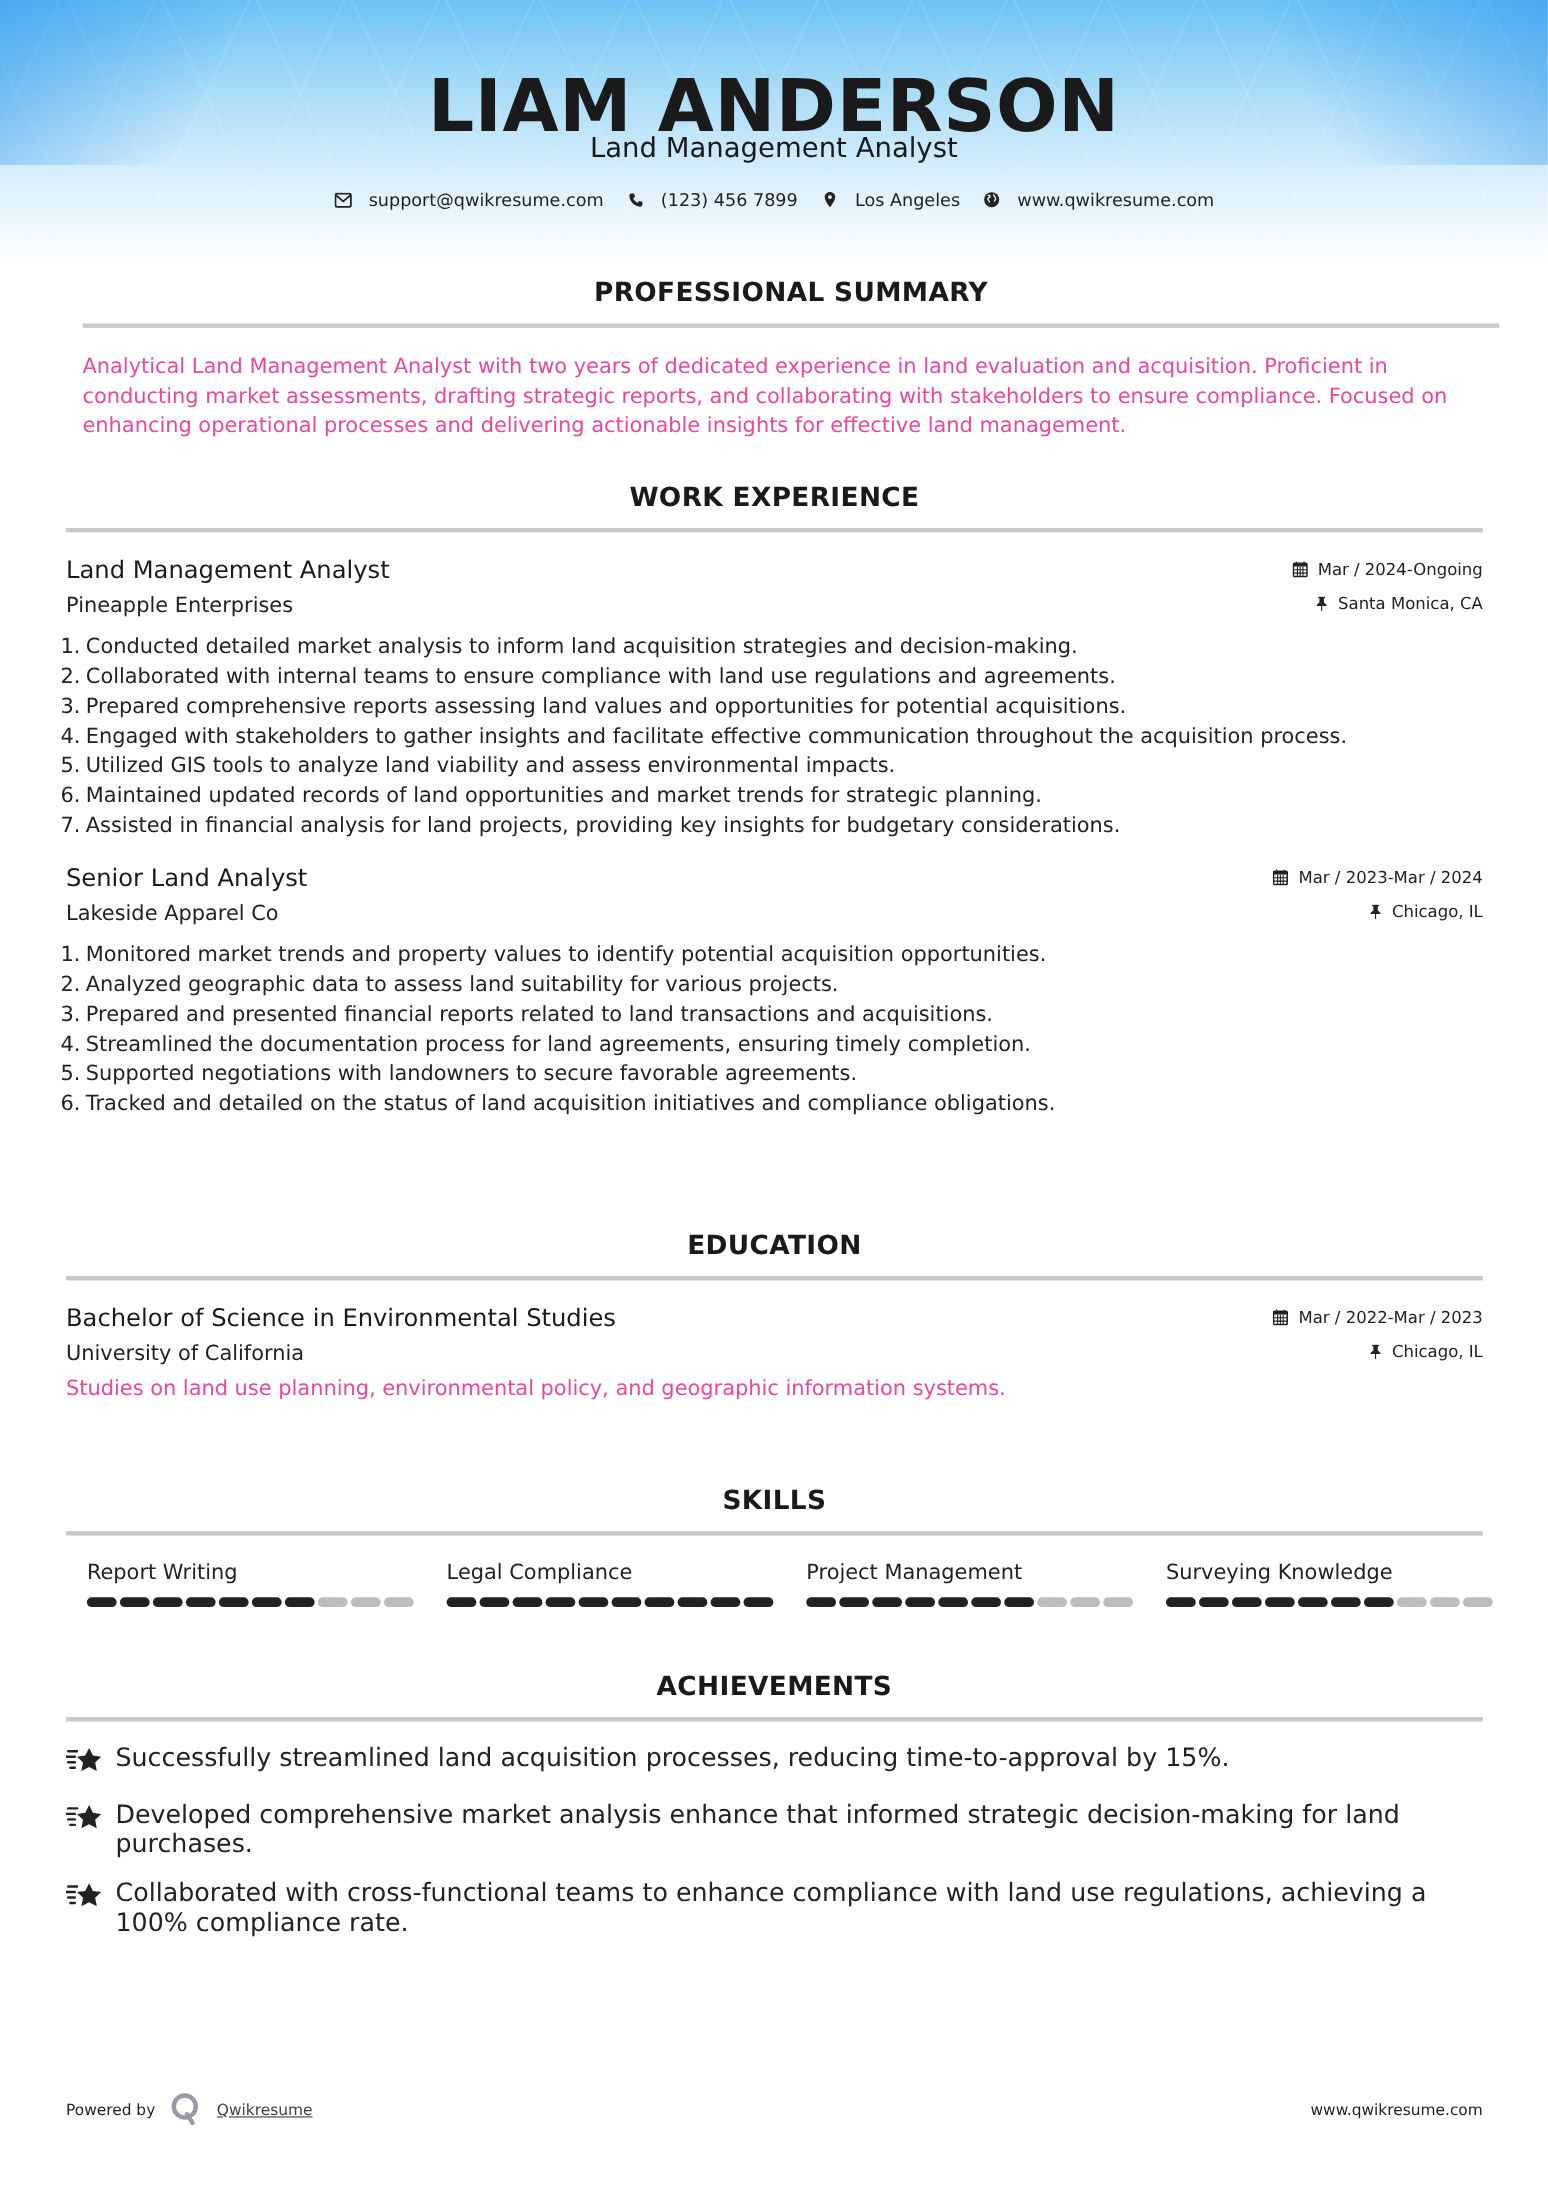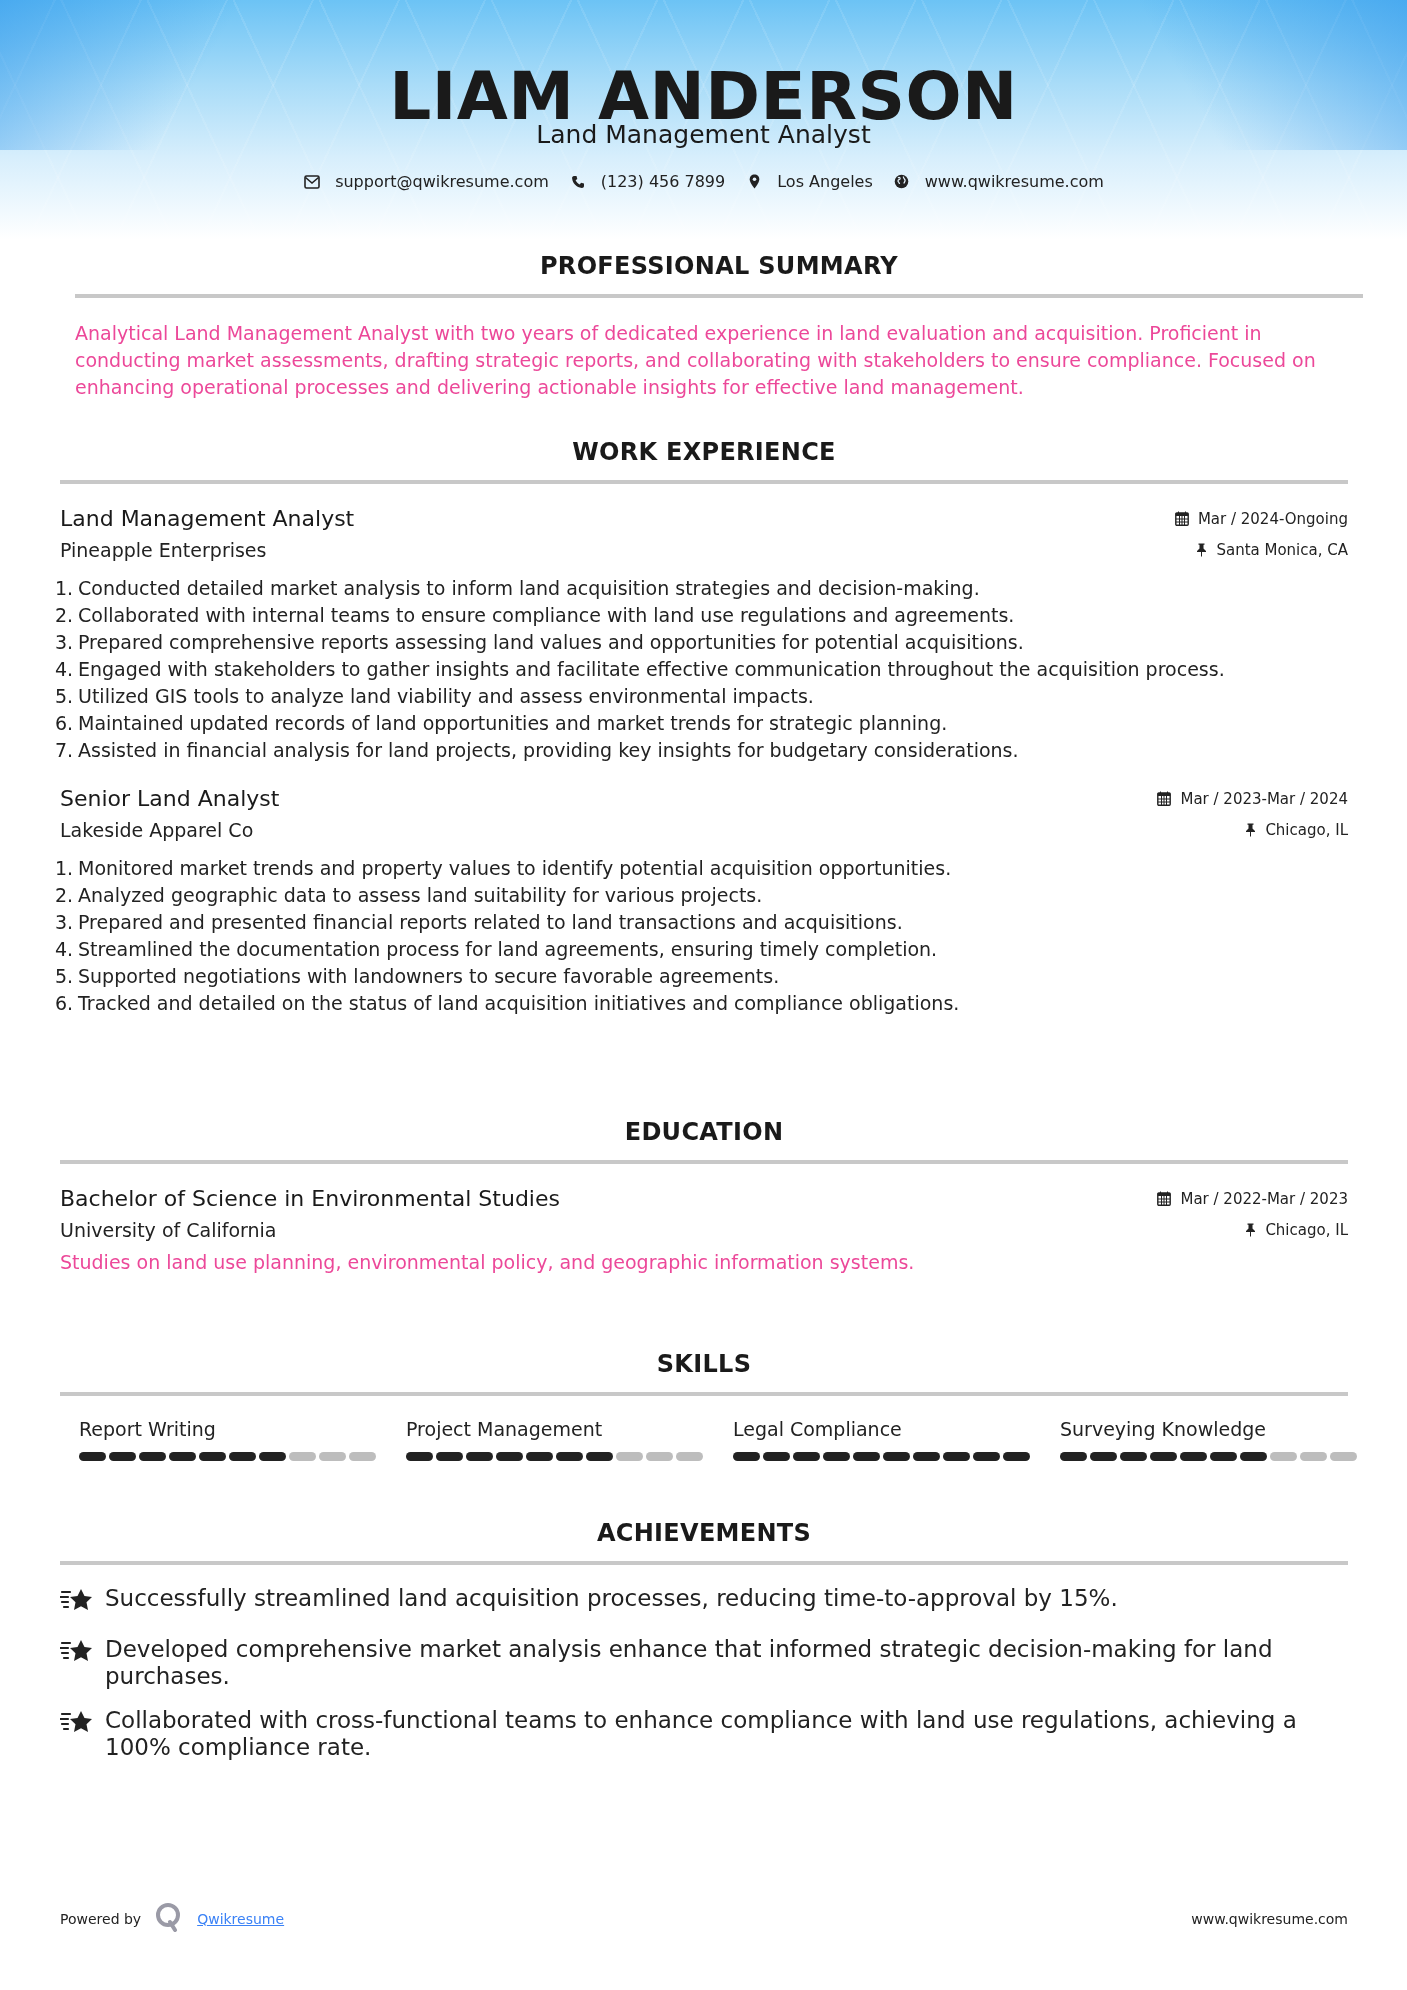--- a/index.html
+++ b/index.html
@@ -35,21 +35,21 @@
   .skill { width: 300px; }
   .skill-name { font-size: 19px; color: #222; margin-bottom: 12px; }
   .bar { display: flex; gap: 3px; }
   .seg { width: 27px; height: 9px; border-radius: 5px; background: #222; }
   .seg.off { background: #bdbdbd; }
   .ach { display: flex; align-items: flex-start; font-size: 23px; line-height: 27px; margin-bottom: 17px; }
   .ach .ic { width: 45px; flex-shrink: 0; padding-top: 2px; }
   .footer { position: absolute; top: 1902px; left: 60px; width: 1288px; display: flex; justify-content: space-between; align-items: center; font-size: 14px; color: #222; }
   .powered { display: flex; align-items: center; }
   .powered .q { margin: 0 14px 0 14px; }
-  .powered a { color: #3b82f6; text-decoration: underline; }
+  .powered a { color: #404040; text-decoration: underline; }
 </style>
 </head>
 <body>
 
 <div class="header-bg"></div>
 
 <div class="header">
   <div class="name">LIAM ANDERSON</div>
   <div class="title">Land Management Analyst</div>
   <div class="contacts">
@@ -243,47 +243,47 @@
           <span class="seg"></span>
           <span class="seg"></span>
           <span class="seg"></span>
           <span class="seg"></span>
           <span class="seg off"></span>
           <span class="seg off"></span>
           <span class="seg off"></span>
         </div>
     </div>
     <div class="skill">
+      <div class="skill-name">Legal Compliance</div>
+      <div class="bar">
+          <span class="seg"></span>
+          <span class="seg"></span>
+          <span class="seg"></span>
+          <span class="seg"></span>
+          <span class="seg"></span>
+          <span class="seg"></span>
+          <span class="seg"></span>
+          <span class="seg"></span>
+          <span class="seg"></span>
+          <span class="seg"></span>
+        </div>
+    </div>
+    <div class="skill">
       <div class="skill-name">Project Management</div>
       <div class="bar">
           <span class="seg"></span>
           <span class="seg"></span>
           <span class="seg"></span>
           <span class="seg"></span>
           <span class="seg"></span>
           <span class="seg"></span>
           <span class="seg"></span>
           <span class="seg off"></span>
           <span class="seg off"></span>
           <span class="seg off"></span>
-        </div>
-    </div>
-    <div class="skill">
-      <div class="skill-name">Legal Compliance</div>
-      <div class="bar">
-          <span class="seg"></span>
-          <span class="seg"></span>
-          <span class="seg"></span>
-          <span class="seg"></span>
-          <span class="seg"></span>
-          <span class="seg"></span>
-          <span class="seg"></span>
-          <span class="seg"></span>
-          <span class="seg"></span>
-          <span class="seg"></span>
         </div>
     </div>
     <div class="skill">
       <div class="skill-name">Surveying Knowledge</div>
       <div class="bar">
           <span class="seg"></span>
           <span class="seg"></span>
           <span class="seg"></span>
           <span class="seg"></span>
           <span class="seg"></span>

